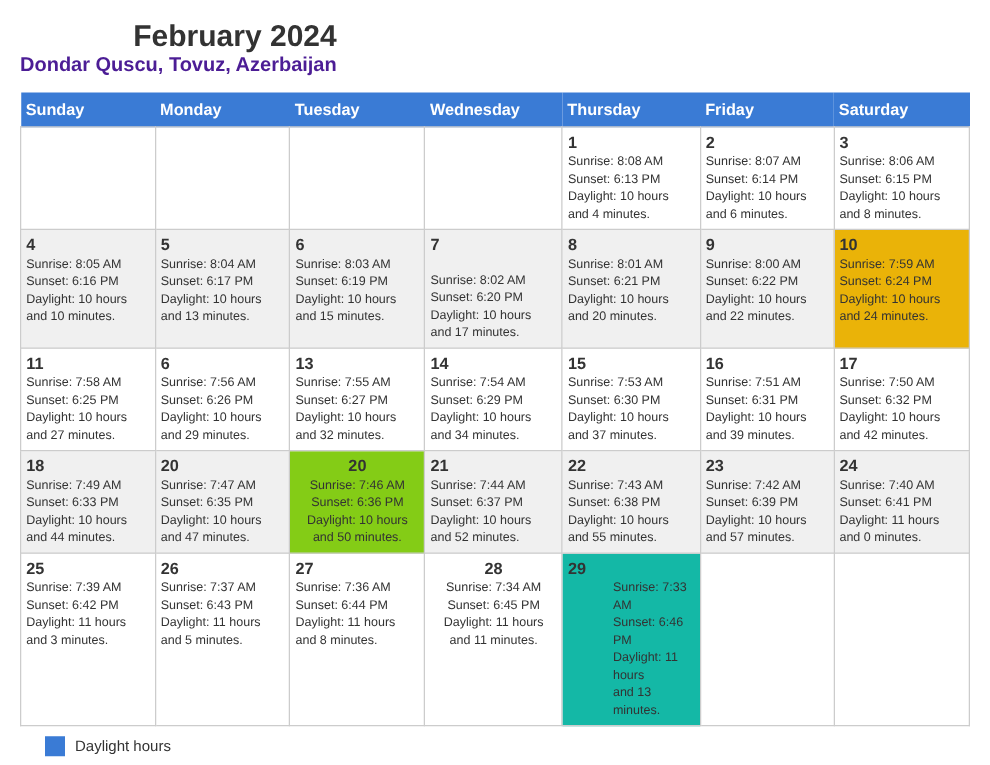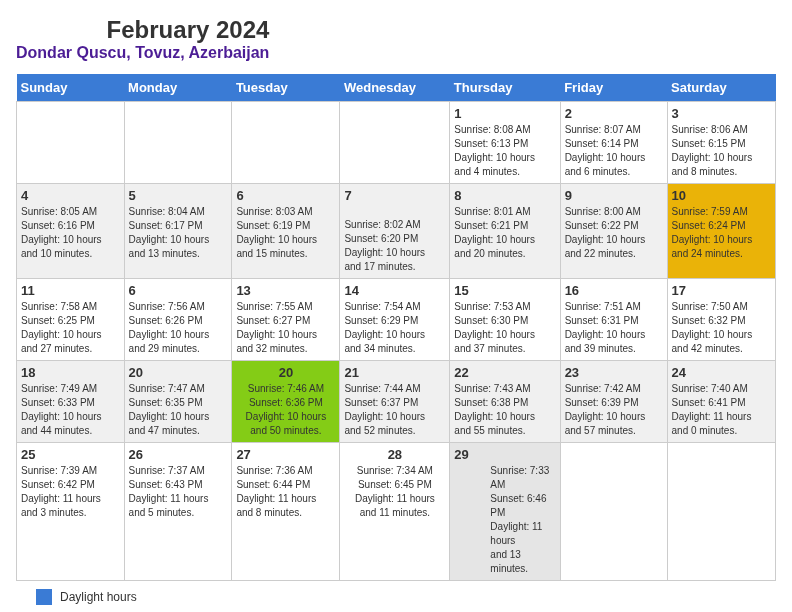--- a/index.html
+++ b/index.html
@@ -320,21 +320,21 @@
 Daylight: 11 hours
 and 8 minutes.</div>
         </td>
         <td style="background-color: rgb(255, 255, 255); text-align: center;">
           <span class="day-number">28</span>
           <div class="day-info" style="white-space: pre-line;">Sunrise: 7:34 AM
 Sunset: 6:45 PM
 Daylight: 11 hours
 and 11 minutes.</div>
         </td>
-        <td style="background-color: #e5e5e5;">
+        <td style="background-color: #14b8a6;">
           <span class="day-number">29</span>
           <div class="day-info" style="white-space: pre-line; margin-left: 36px;">Sunrise: 7:33 AM
 Sunset: 6:46 PM
 Daylight: 11 hours
 and 13 minutes.</div>
         </td>
         <td class="empty-cell"></td>
         <td class="empty-cell"></td>
       </tr>
     </tbody>

